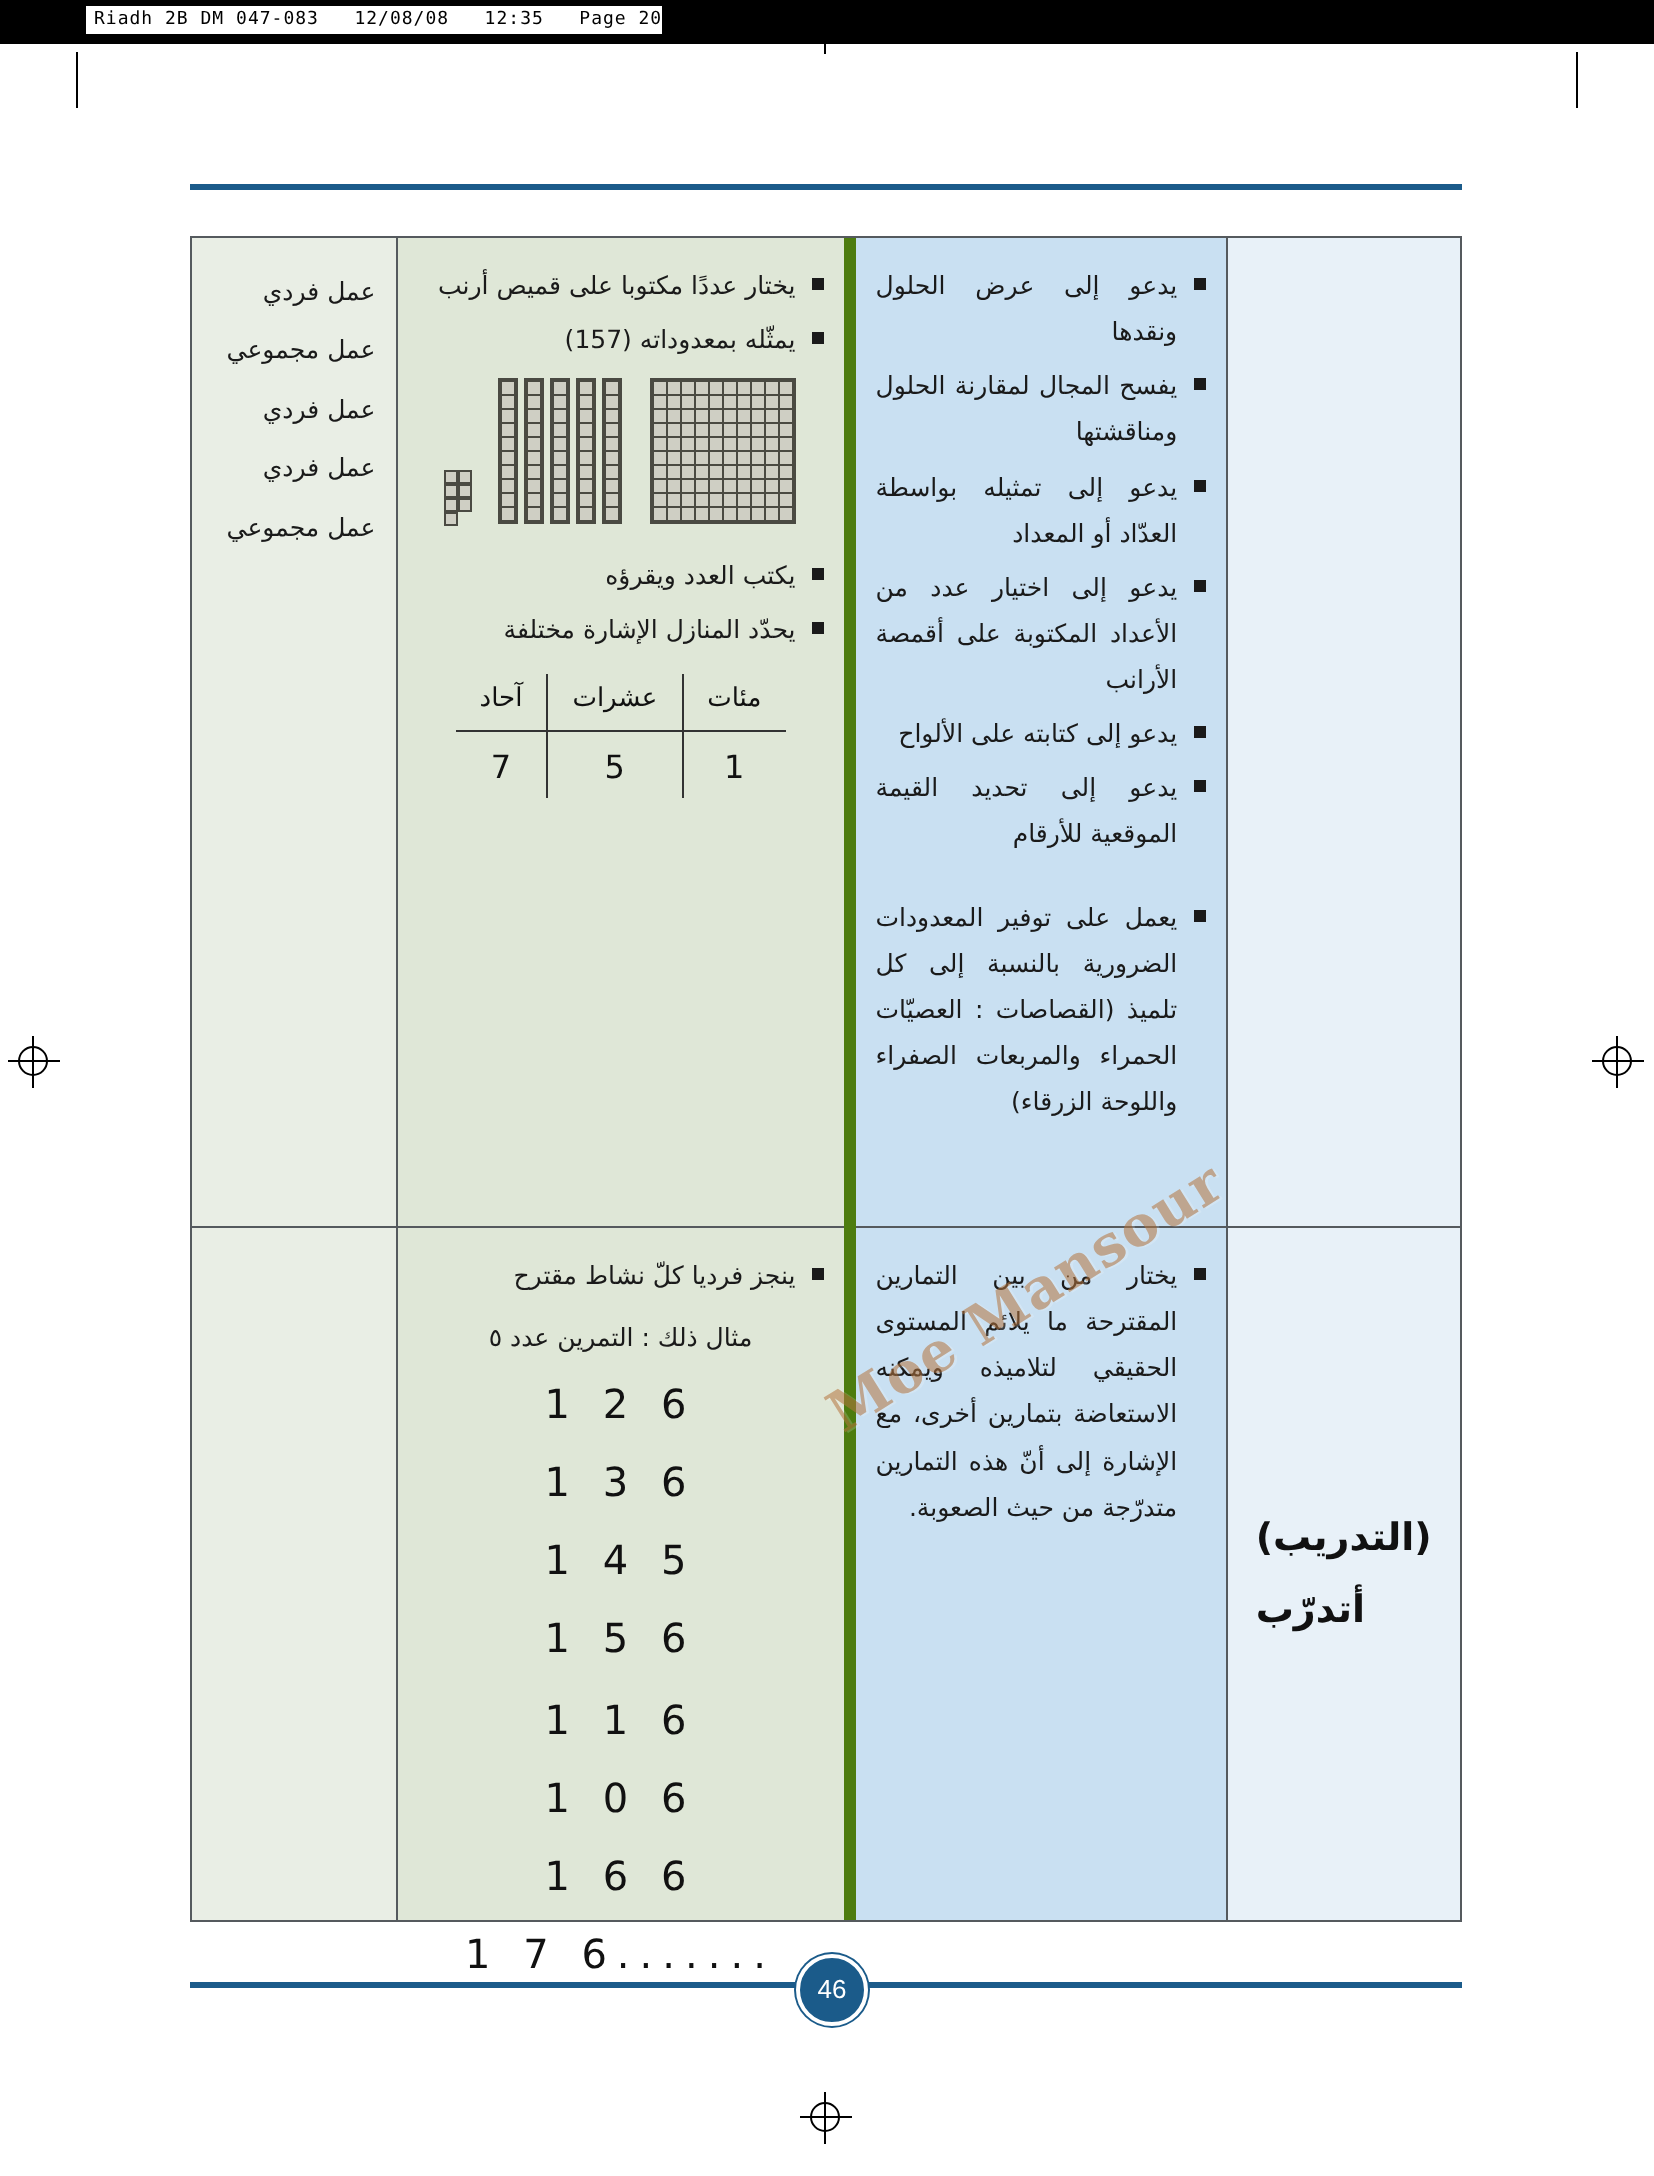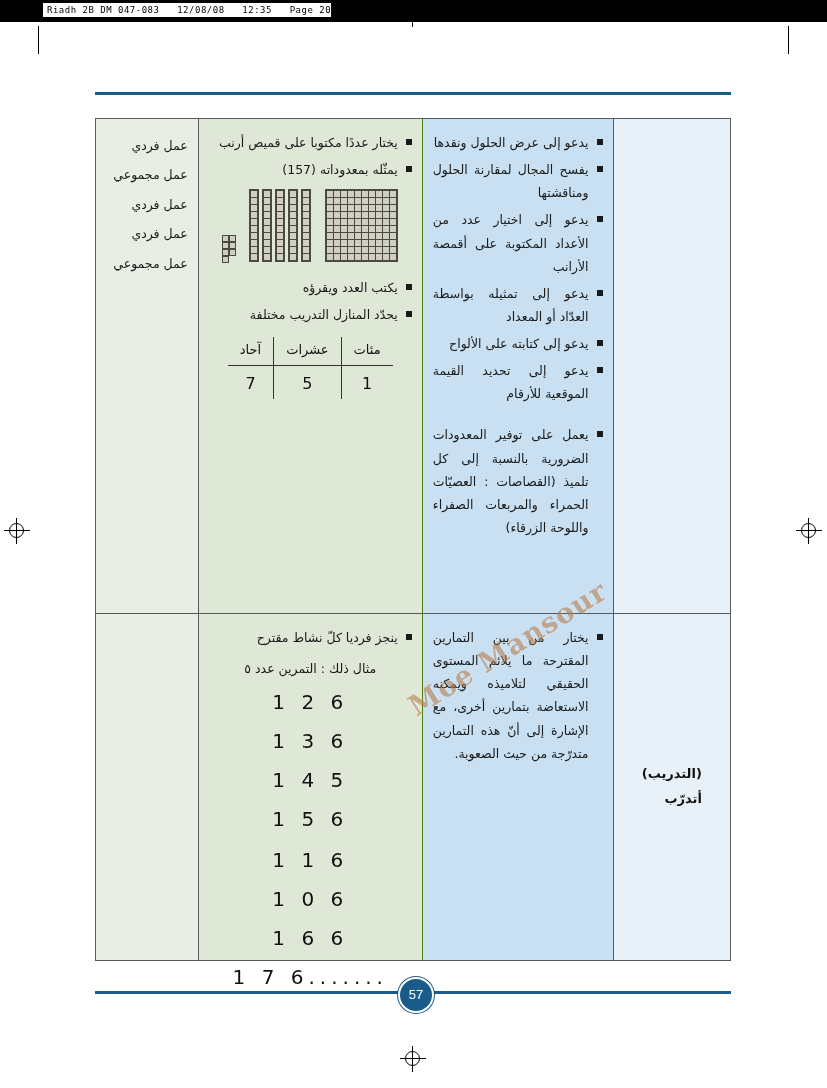--- a/index.html
+++ b/index.html
@@ -110,21 +110,21 @@
     flex-direction: row;
     
   }
   .col {
     box-sizing: border-box;
     height: 100%;
     display: flex;
     flex-direction: column;
   }
   .col-right  { width: 120px; background: #e8f1f8; border-left: 1px solid #555a5e; }
-  .col-mid    { width: 195px; background: #c9e0f2; border-left: 1px solid #4d7c0f; }
+  .col-mid    { width: 195px; background: #c9e0f2; border-left: 6px solid #4d7c0f; }
   .col-left   { width: 229px; background: #dfe7d7; border-left: 1px solid #555a5e; }
   .col-far    { width: 104px; background: #e9eee5; }
 
   .cell {
     box-sizing: border-box;
     padding: 12px 10px;
     font-size: 12.5px;
     line-height: 1.85;
     color: #1a1a1a;
   }
@@ -155,23 +155,23 @@
 
   .para-gap { height: 14px; }
 
   
   .col-right .cell-bot {
     display: flex;
     align-items: center;
     justify-content: center;
   }
   .obj-label {
-    text-align: right;
+    text-align: left;
     font-weight: bold;
-    font-size: 13px;
+    font-size: 19px;
     line-height: 1.9;
     color: #111;
   }
 
   
   .modality {
     list-style: none;
     margin: 0; padding: 0;
     font-size: 12.5px;
     line-height: 2.35;
@@ -297,41 +297,41 @@
   </div>
 <div class="reg-mark reg-right">
     <span class="reg-circle"></span>
   </div>
 
 <div class="corner-line cl-tl"></div>
 <div class="corner-line cl-tr"></div>
 
 <div class="rule-top"></div>
 <div class="rule-bottom"></div>
-<div class="folio">57</div>
+<div class="folio">46</div>
 
 <div class="table">
 
   <div class="col col-right">
     <div class="cell cell-top"></div>
     <div class="cell cell-bot">
       <div class="obj-label">
         <div>(التدريب)</div>
         <div>أتدرّب</div>
       </div>
     </div>
   </div>
 
   <div class="col col-mid">
     <div class="cell cell-mid-top">
       <ul class="bl">
         <li>يدعو إلى عرض الحلول ونقدها</li>
         <li>يفسح المجال لمقارنة الحلول ومناقشتها</li>
+        <li>يدعو إلى تمثيله بواسطة العدّاد أو المعداد</li>
         <li>يدعو إلى اختيار عدد من الأعداد المكتوبة على أقمصة الأرانب</li>
-        <li>يدعو إلى تمثيله بواسطة العدّاد أو المعداد</li>
         <li>يدعو إلى كتابته على الألواح</li>
         <li>يدعو إلى تحديد القيمة الموقعية للأرقام</li>
       </ul>
       <div class="para-gap"></div>
       <ul class="bl">
         <li>يعمل على توفير المعدودات الضرورية بالنسبة إلى كل تلميذ (القصاصات : العصيّات الحمراء والمربعات الصفراء واللوحة الزرقاء)</li>
       </ul>
     </div>
     <div class="cell cell-mid-bot">
       <ul class="bl">
@@ -522,21 +522,21 @@
             <i></i>
             <i></i>
             <i></i>
             <i></i>
             <i></i>
         </div>
       </div>
 
       <ul class="bl">
         <li>يكتب العدد ويقرؤه</li>
-        <li>يحدّد المنازل التدريب مختلفة</li>
+        <li>يحدّد المنازل الإشارة مختلفة</li>
       </ul>
 
       <table class="pv">
         <tbody>
             <tr class="hdr">
           <td>مئات</td>
           <td class="sep">عشرات</td>
           <td class="sep">آحاد</td>
         </tr>
         <tr class="vals">

